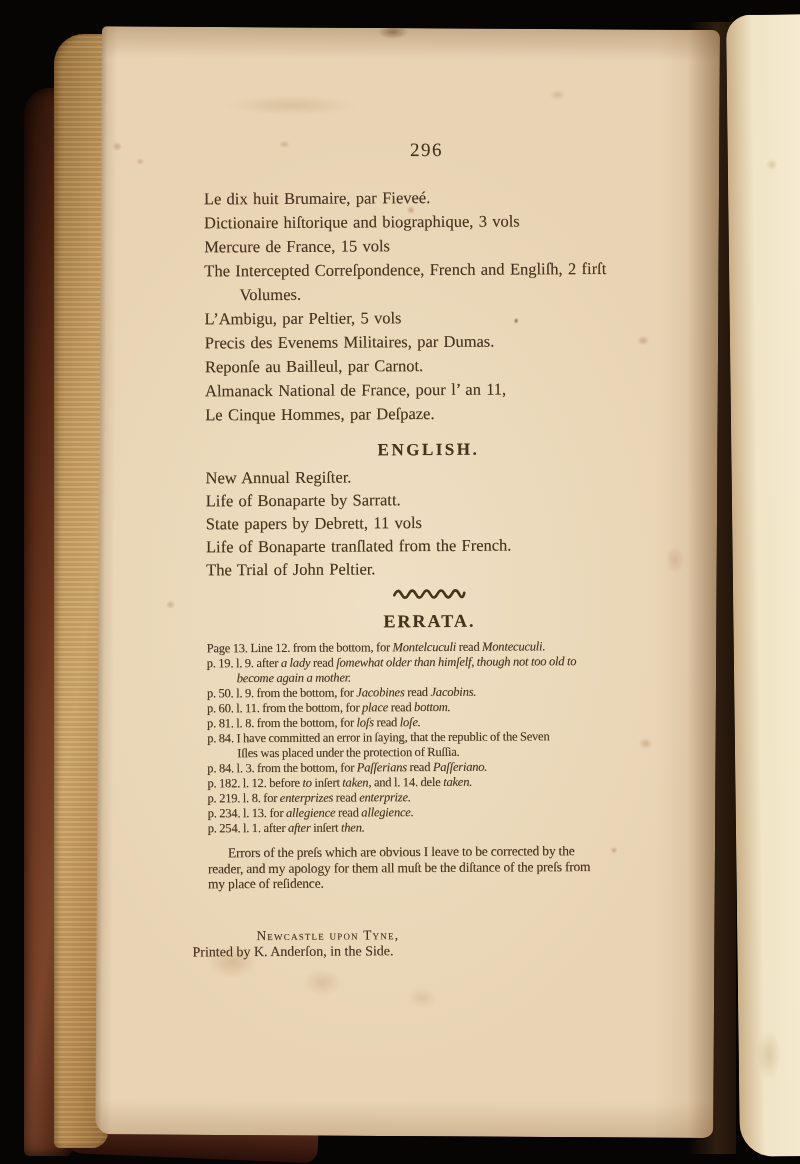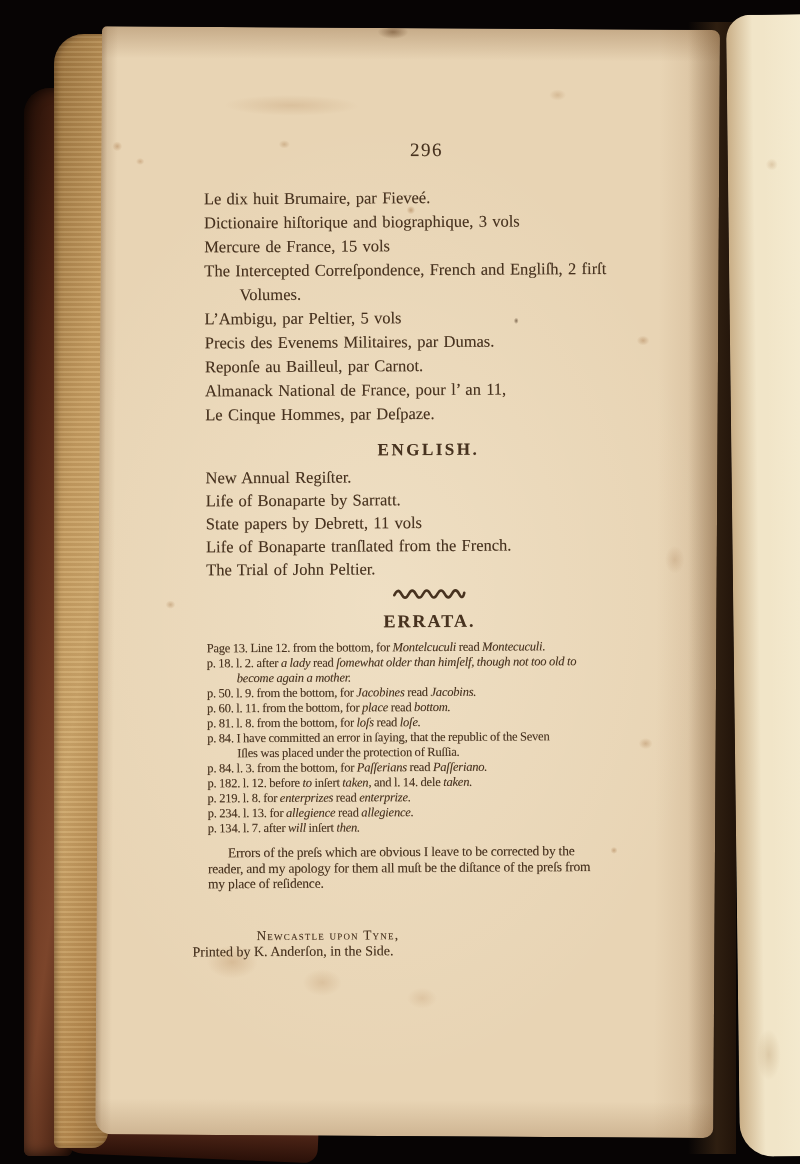--- a/index.html
+++ b/index.html
@@ -155,32 +155,32 @@
     <div class="ornament">
       <svg width="74" height="12" viewBox="0 0 74 12" aria-hidden="true">
         <path d="M2 7 Q5.6 -1 9.2 6 T16.4 6 T23.6 6 T30.8 6 T38 6 T45.2 6 T52.4 6 T59.6 6 T66.8 6 T72 5" fill="none" stroke="#47321f" stroke-width="2.6" stroke-linecap="round"></path>
       </svg>
     </div>
 
     <div class="heading errata-h">ERRATA.</div>
 
     <div class="list errata">
         <div class="line"><span>Page 13. Line 12. from the bottom, for </span><span class="it">Montelcuculi</span><span> read </span><span class="it">Montecuculi.</span></div>
-        <div class="line"><span>p. 18. l. 2. after </span><span class="it">a lady</span><span> read </span><span class="it">ſomewhat older than himſelf, though not too old to</span></div>
+        <div class="line"><span>p. 19. l. 9. after </span><span class="it">a lady</span><span> read </span><span class="it">ſomewhat older than himſelf, though not too old to</span></div>
         <div class="line indent"><span class="it">become again a mother.</span></div>
         <div class="line"><span>p. 50. l. 9. from the bottom, for </span><span class="it">Jacobines</span><span> read </span><span class="it">Jacobins.</span></div>
         <div class="line"><span>p. 60. l. 11. from the bottom, for </span><span class="it">place</span><span> read </span><span class="it">bottom.</span></div>
         <div class="line"><span>p. 81. l. 8. from the bottom, for </span><span class="it">loſs</span><span> read </span><span class="it">loſe.</span></div>
         <div class="line"><span>p. 84. I have committed an error in ſaying, that the republic of the Seven</span></div>
         <div class="line indent"><span>Iſles was placed under the protection of Ruſſia.</span></div>
         <div class="line"><span>p. 84. l. 3. from the bottom, for </span><span class="it">Paſſerians</span><span> read </span><span class="it">Paſſeriano.</span></div>
         <div class="line"><span>p. 182. l. 12. before </span><span class="it">to</span><span> inſert </span><span class="it">taken</span><span>, and l. 14. dele </span><span class="it">taken.</span></div>
         <div class="line"><span>p. 219. l. 8. for </span><span class="it">enterprizes</span><span> read </span><span class="it">enterprize.</span></div>
         <div class="line"><span>p. 234. l. 13. for </span><span class="it">allegience</span><span> read </span><span class="it">allegience.</span></div>
-        <div class="line"><span>p. 134. l. 7. after </span><span class="it">will</span><span> inſert </span><span class="it">then.</span></div>
+        <div class="line"><span>p. 254. l. 1. after </span><span class="it">after</span><span> inſert </span><span class="it">then.</span></div>
       </div>
 
     <div class="list closing">
         <div class="line">Errors of the preſs which are obvious I leave to be corrected by the</div>
         <div class="line">reader, and my apology for them all muſt be the diſtance of the preſs from</div>
         <div class="line">my place of reſidence.</div>
       </div>
 
     <div class="imprint">
       <div class="imprint-place">Newcastle upon Tyne,</div>

